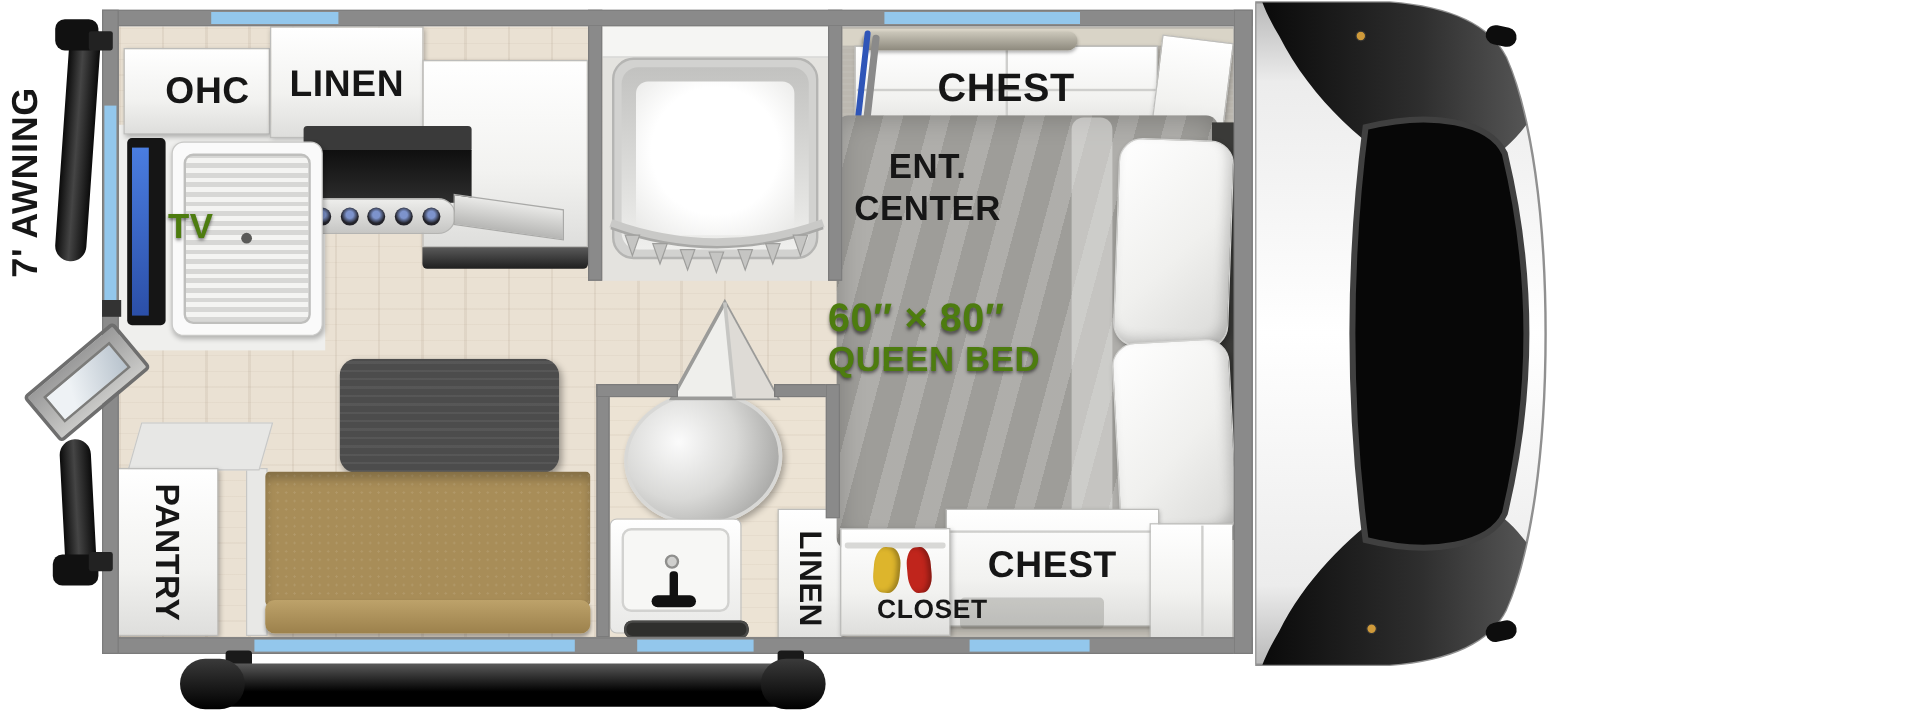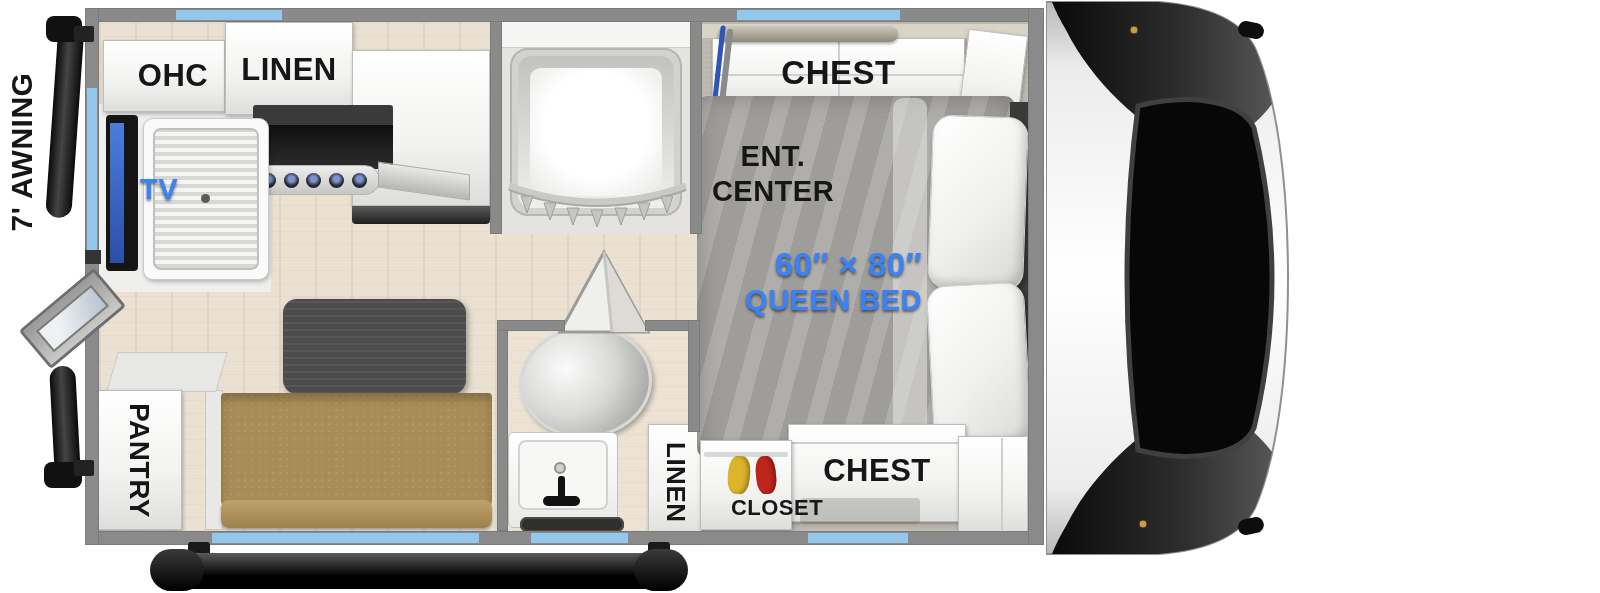--- a/index.html
+++ b/index.html
@@ -1,21 +1,21 @@
 <!DOCTYPE html>
 <html><head>
 <meta charset="utf-8">
 <style>
   html,body{margin:0;padding:0;background:#ffffff;}
   #plan{position:relative;width:1600px;height:593px;background:#ffffff;overflow:hidden;
         font-family:"Liberation Sans",sans-serif;}
   #plan *{position:absolute;box-sizing:border-box;}
   .lbl{font-weight:700;color:#161616;letter-spacing:.5px;display:flex;align-items:center;
        justify-content:center;text-align:center;white-space:nowrap;}
-  .lbl-white{color:#3b82f6;text-shadow:0 2px 3px rgba(0,0,0,.55);}
+  .lbl-white{color:#4d7c0f;text-shadow:0 2px 3px rgba(0,0,0,.55);}
   .vtext{writing-mode:vertical-rl;}
   .wall{background:#8a8a8a;box-shadow:inset 0 0 0 1px #7b7b7b;}
   .window{background:#93c7ec;}
   .wood{background-color:#eae1d3;
         background-image:repeating-linear-gradient(90deg,rgba(120,95,70,.09) 0 2px,transparent 2px 36px),
                          repeating-linear-gradient(0deg,rgba(120,95,70,.05) 0 1px,transparent 1px 13px);}
   .carpet{background-color:#bcb8b0;
         background-image:repeating-linear-gradient(0deg,rgba(255,255,255,.05) 0 2px,transparent 2px 5px);}
   .white-box{background:linear-gradient(180deg,#ffffff 0%,#f2f2f0 60%,#dededc 100%);
         border:1px solid #bdbdbb;box-shadow:1px 2px 4px rgba(0,0,0,.28);}
@@ -201,24 +201,24 @@
     <circle cx="97" cy="524" r="4" fill="#cf9a3a" stroke="#333333"></circle>
   </svg>
 
   <div class="lbl" style="left:-118px;top:134px;width:280px;height:36px;font-size:30px;transform:rotate(-90deg);">7' AWNING</div>
   <div class="lbl" style="left:103px;top:58px;width:140px;height:36px;font-size:31px;">OHC</div>
   <div class="lbl" style="left:225px;top:52px;width:128px;height:36px;font-size:31px;">LINEN</div>
   <div class="lbl lbl-white" style="left:130px;top:172px;width:58px;height:34px;font-size:29px;">TV</div>
   <div class="lbl vtext" style="left:96px;top:392px;width:86px;height:136px;font-size:28px;">PANTRY</div>
   <div class="lbl vtext" style="left:650px;top:428px;width:50px;height:108px;font-size:26px;">LINEN</div>
   <div class="lbl" style="left:712px;top:53px;width:253px;height:40px;font-size:33px;">CHEST</div>
-  <div style="left:702px;top:135px;width:142px;height:78px;display:flex;flex-direction:column;align-items:center;justify-content:center;">
+  <div style="left:702px;top:118px;width:142px;height:78px;display:flex;flex-direction:column;align-items:center;justify-content:center;">
     <span class="lbl" style="position:static;font-size:29px;line-height:1.2;">ENT.</span>
     <span class="lbl" style="position:static;font-size:29px;line-height:1.2;">CENTER</span>
   </div>
-  <div style="left:690px;top:240px;width:232px;height:84px;display:flex;flex-direction:column;align-items:flex-end;justify-content:center;">
+  <div style="left:690px;top:240px;width:232px;height:84px;display:flex;flex-direction:column;align-items:flex-start;justify-content:center;">
     <span class="lbl lbl-white" style="position:static;font-size:33px;line-height:1.15;">60″ × 80″</span>
     <span class="lbl lbl-white" style="position:static;font-size:29px;line-height:1.15;">QUEEN BED</span>
   </div>
   <div class="lbl" style="left:710px;top:490px;width:134px;height:36px;font-size:22px;">CLOSET</div>
   <div class="lbl" style="left:788px;top:452px;width:178px;height:38px;font-size:31px;">CHEST</div>
 
 </div>
 
 </body></html>

